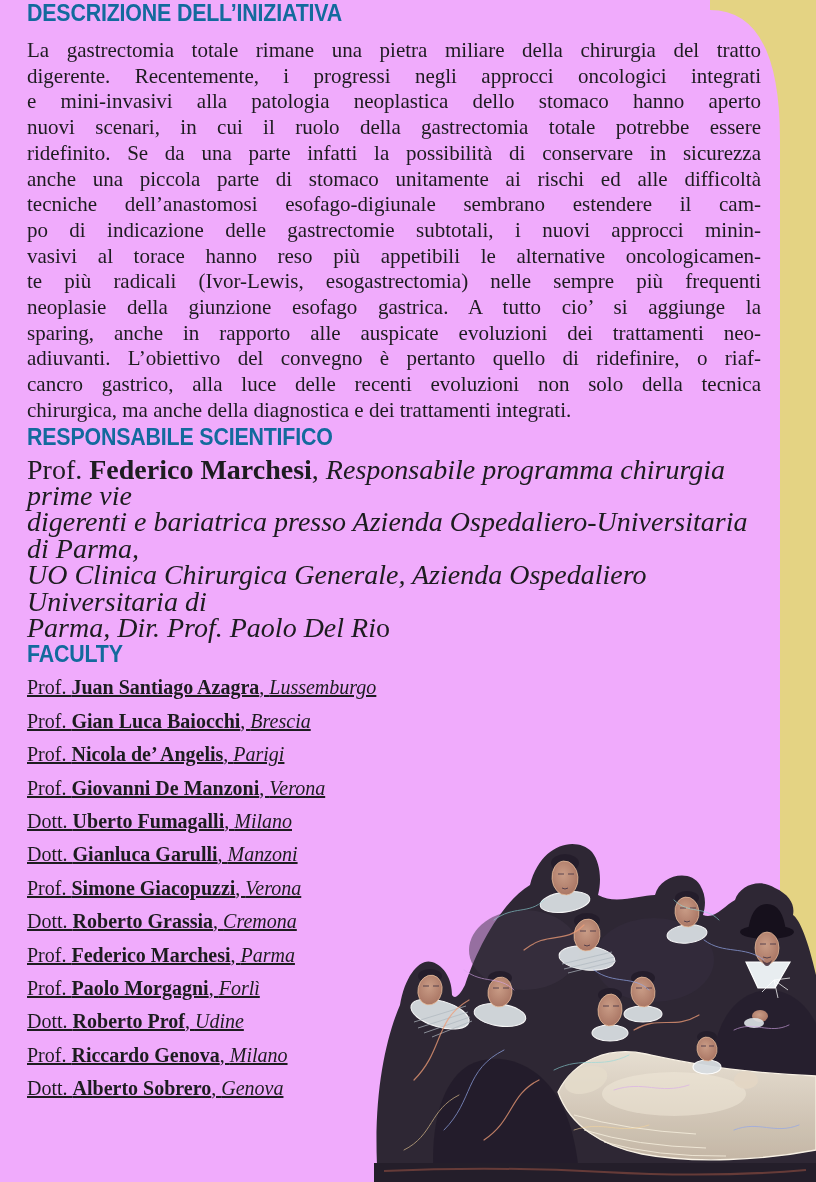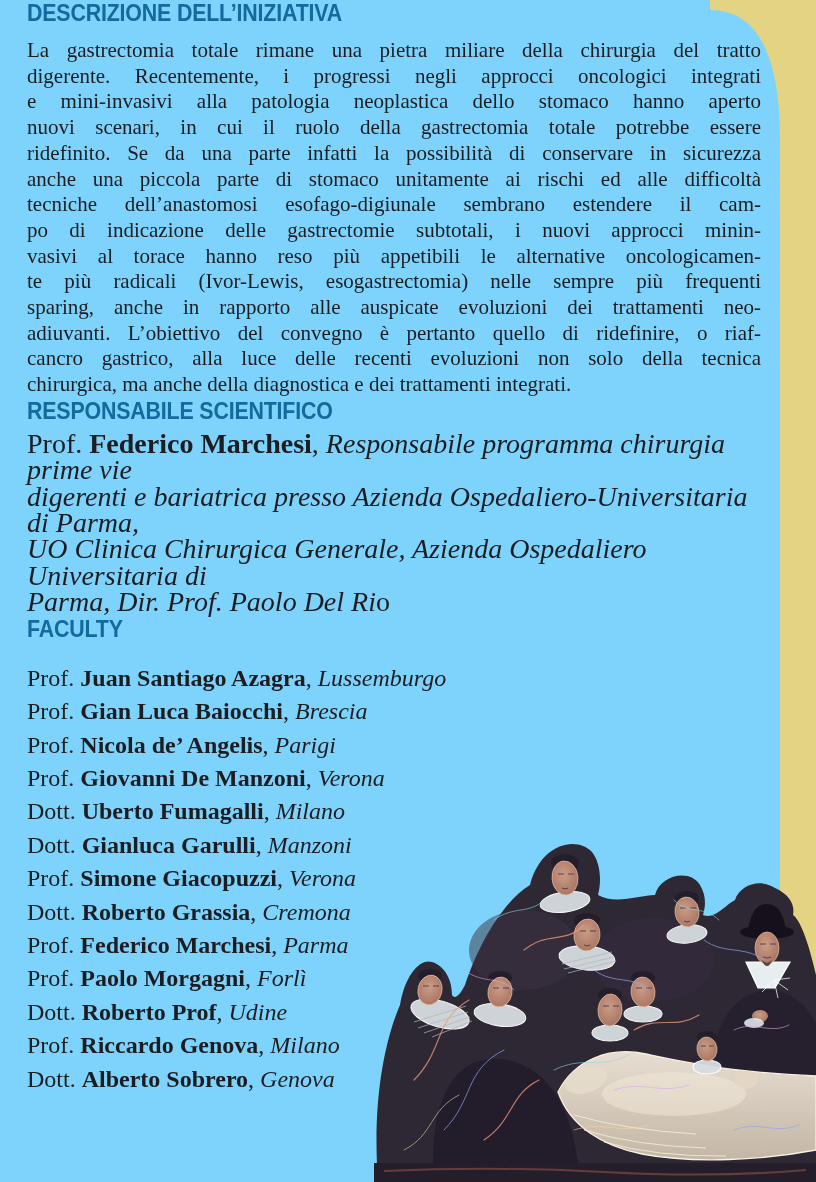--- a/index.html
+++ b/index.html
@@ -4,21 +4,21 @@
 <style>
   :root{
     --accent-yellow:#e4d383;
     --heading-blue:#136a9d;
     --text-color:#1d1c20;
   }
   html,body{margin:0;padding:0;background:#ffffff;}
   .page{
     position:relative;
     width:816px;height:1182px;
-    background:#7dd3fc;
+    background:#f0abfc;
     overflow:hidden;
     font-family:"Liberation Serif", serif;
     color:var(--text-color);
   }
   .corner-deco{position:absolute;top:0;right:0;z-index:1;}
   .artwork{position:absolute;left:374px;top:830px;z-index:2;}
   .content{position:absolute;left:27px;top:0;width:734px;z-index:3;}
   h2.sec{
     font-family:"Liberation Sans", sans-serif;
     font-weight:700;
@@ -31,21 +31,21 @@
     transform-origin:left center;
     white-space:nowrap;
   }
   .h-descr{margin-top:12px;}
   .h-resp{margin-top:39px;}
   .h-fac{margin-top:31px;}
   .para{margin-top:12px;font-size:21px;line-height:25.7px;}
   .para .line{text-align:justify;text-align-last:justify;}
   .para .line.last{text-align-last:left;}
   .resp{margin-top:7px;font-size:28px;line-height:26.4px;}
-  .flist{margin-top:20px;font-size:24px;line-height:33.4px;}
+  .flist{margin-top:4px;font-size:20px;line-height:33.4px;text-decoration:underline;}
   .bold{font-weight:700;}
   .ital{font-style:italic;}
 </style>
 </head>
 <body>
 
 <div class="page">
 
   <svg class="corner-deco" width="106" height="976" viewBox="0 0 106 976" aria-hidden="true">
     <path d="M0 0 H106 V976 H70 V140 Q70 10 0 10 Z" style="fill:var(--accent-yellow)"></path>
@@ -189,20 +189,21 @@
         <div class="line">La gastrectomia totale rimane una pietra miliare della chirurgia del tratto</div>
         <div class="line">digerente. Recentemente, i progressi negli approcci oncologici integrati</div>
         <div class="line">e mini-invasivi alla patologia neoplastica dello stomaco hanno aperto</div>
         <div class="line">nuovi scenari, in cui il ruolo della gastrectomia totale potrebbe essere</div>
         <div class="line">ridefinito. Se da una parte infatti la possibilità di conservare in sicurezza</div>
         <div class="line">anche una piccola parte di stomaco unitamente ai rischi ed alle difficoltà</div>
         <div class="line">tecniche dell’anastomosi esofago-digiunale sembrano estendere il cam-</div>
         <div class="line">po di indicazione delle gastrectomie subtotali, i nuovi approcci minin-</div>
         <div class="line">vasivi al torace hanno reso più appetibili le alternative oncologicamen-</div>
         <div class="line">te più radicali (Ivor-Lewis, esogastrectomia) nelle sempre più frequenti</div>
+        <div class="line">neoplasie della giunzione esofago gastrica. A tutto cio’ si aggiunge la</div>
         <div class="line">sparing, anche in rapporto alle auspicate evoluzioni dei trattamenti neo-</div>
         <div class="line">adiuvanti. L’obiettivo del convegno è pertanto quello di ridefinire, o riaf-</div>
         <div class="line">cancro gastrico, alla luce delle recenti evoluzioni non solo della tecnica</div>
         <div class="line last">chirurgica, ma anche della diagnostica e dei trattamenti integrati.</div>
       </div>
 
     <h2 class="sec h-resp">RESPONSABILE SCIENTIFICO</h2>
     <div class="resp">
         <div><span>Prof. </span><span class="bold">Federico Marchesi</span><span>, </span><span class="ital">Responsabile programma chirurgia prime vie</span></div>
         <div><span class="ital">digerenti e bariatrica presso Azienda Ospedaliero-Universitaria di Parma,</span></div>

